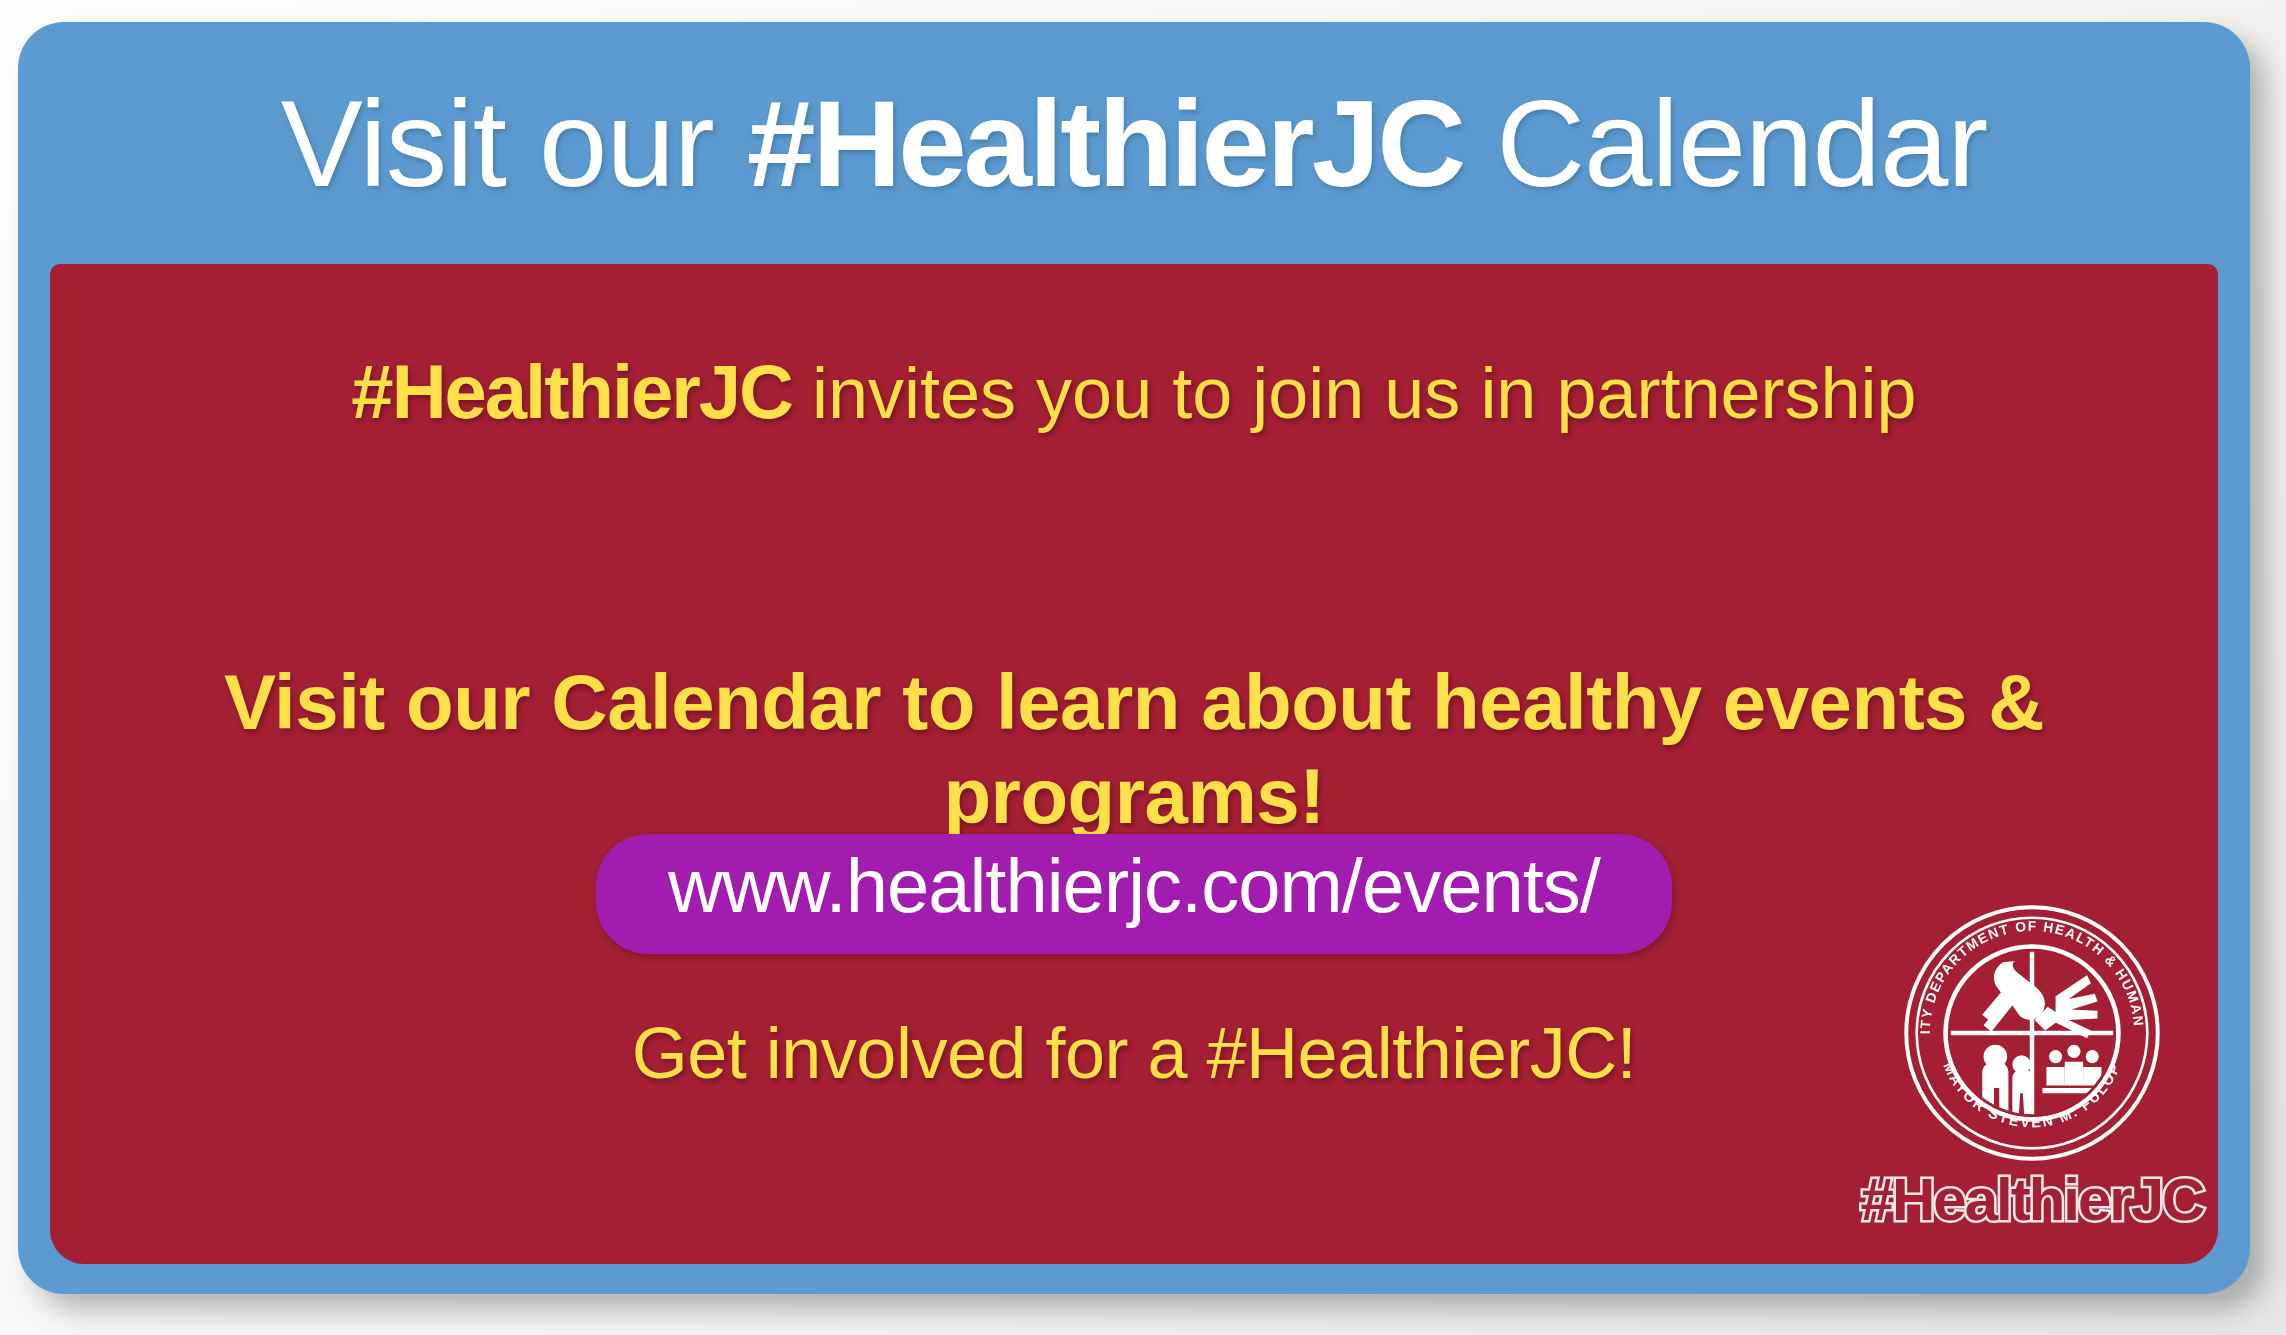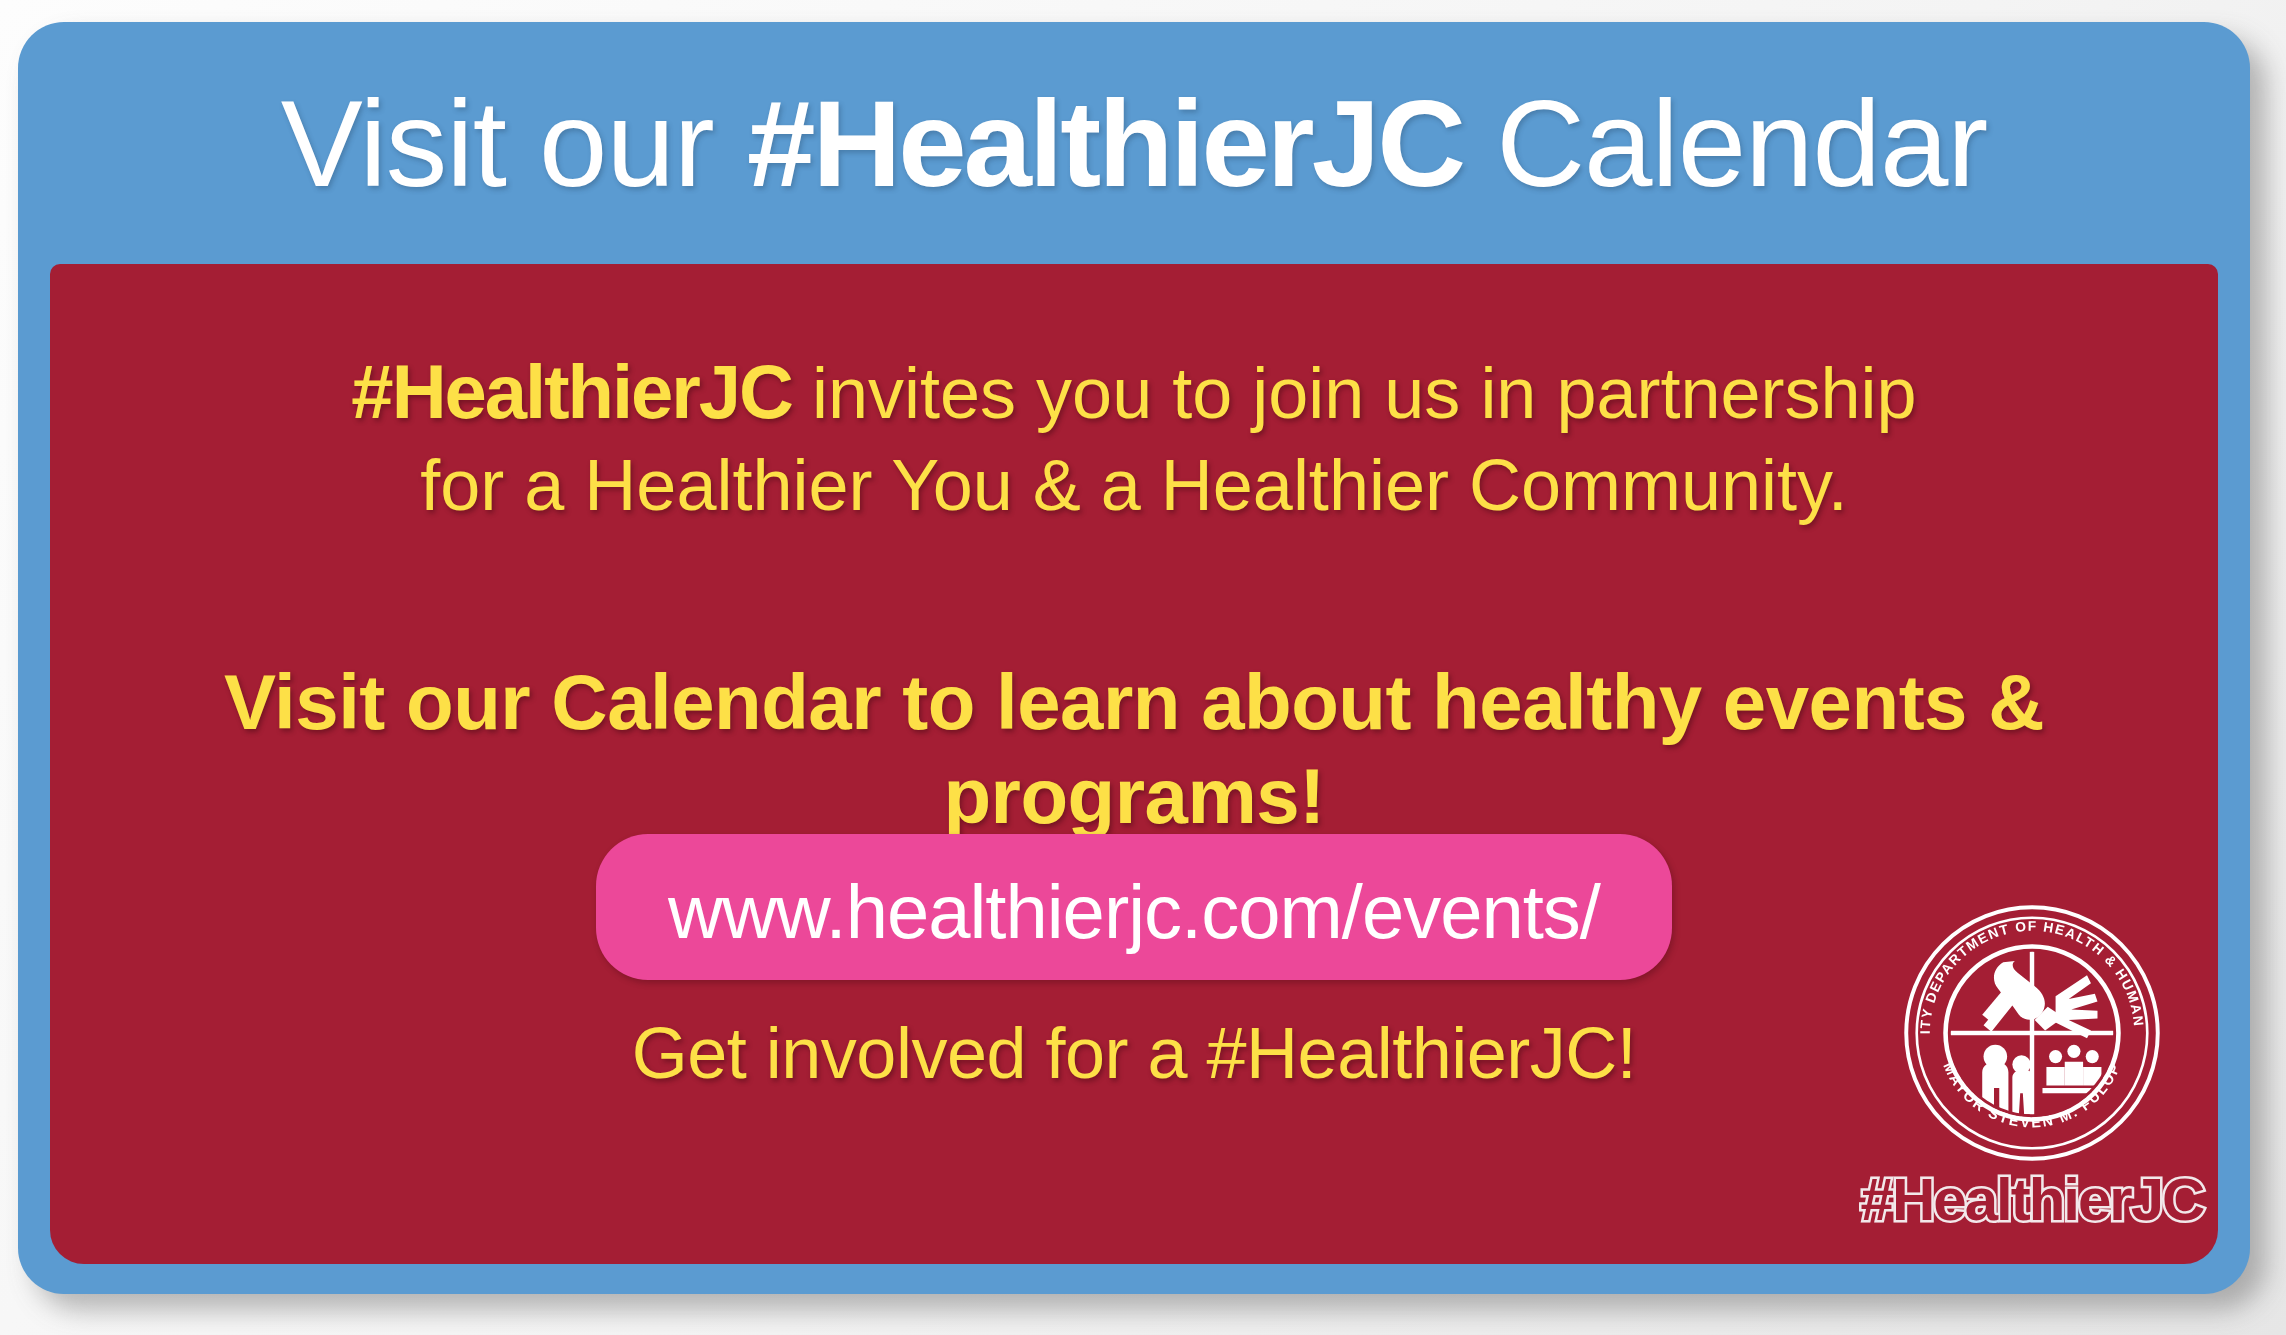--- a/index.html
+++ b/index.html
@@ -105,24 +105,24 @@
   
   .url-pill-wrap {
     position: absolute;
     top: 570px;
     left: 0;
     width: 100%;
     display: flex;
     justify-content: center;
   }
   .url-pill {
-    background: #ec4899;
+    background: #a21caf;
     color: #ffffff;
     border-radius: 52px;
-    padding: 40px 72px 30px 72px;
+    padding: 14px 72px 30px 72px;
     font-size: 76px;
     line-height: 1.0;
     letter-spacing: -1px;
     white-space: nowrap;
     box-shadow: 2px 3px 6px rgba(60,6,16,0.32);
     cursor: pointer;
     border: none;
     font-family: "Liberation Sans", sans-serif;
   }
 
@@ -169,21 +169,20 @@
   <div class="card">
 
     <div class="header-band">
       <div class="header-title"><span>Visit our </span><span class="brand">#HealthierJC</span><span> Calendar</span></div>
     </div>
 
     <div class="panel">
 
       <div class="copy-block intro">
         <div><span class="brand">#HealthierJC</span><span> invites you to join us in partnership</span></div>
-        <div>for a Healthier You &amp; a Healthier Community.</div>
       </div>
 
       <div class="copy-block subline">Visit our Calendar to learn about healthy events &amp; programs!</div>
 
       <div class="url-pill-wrap">
         <button class="url-pill">www.healthierjc.com/events/</button>
       </div>
 
       <div class="copy-block cta">Get involved for a #HealthierJC!</div>
 

